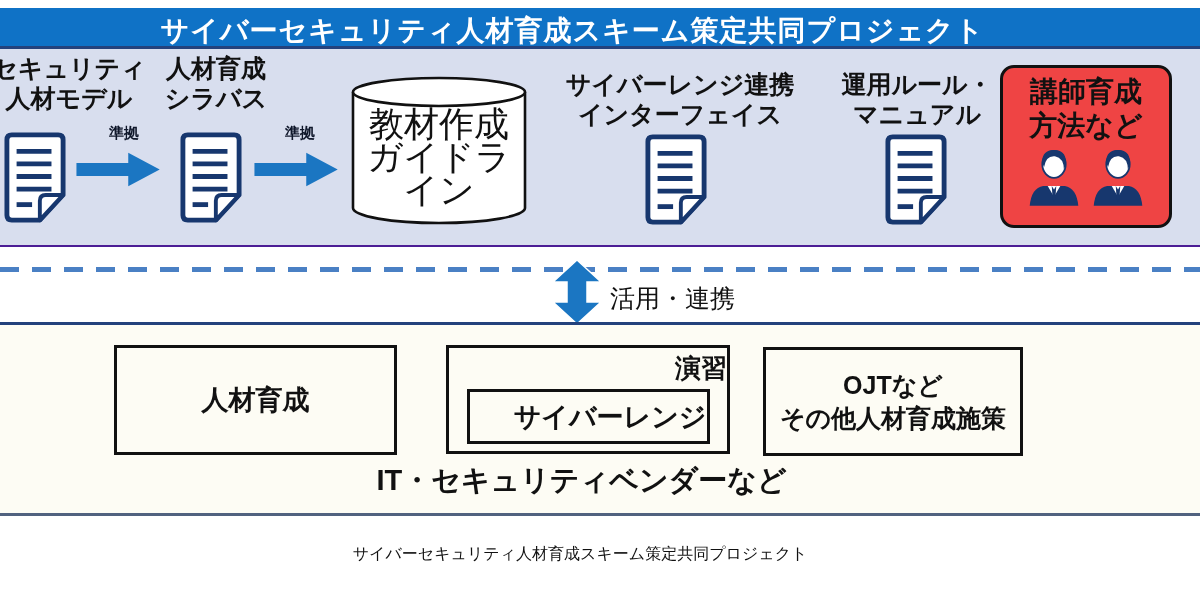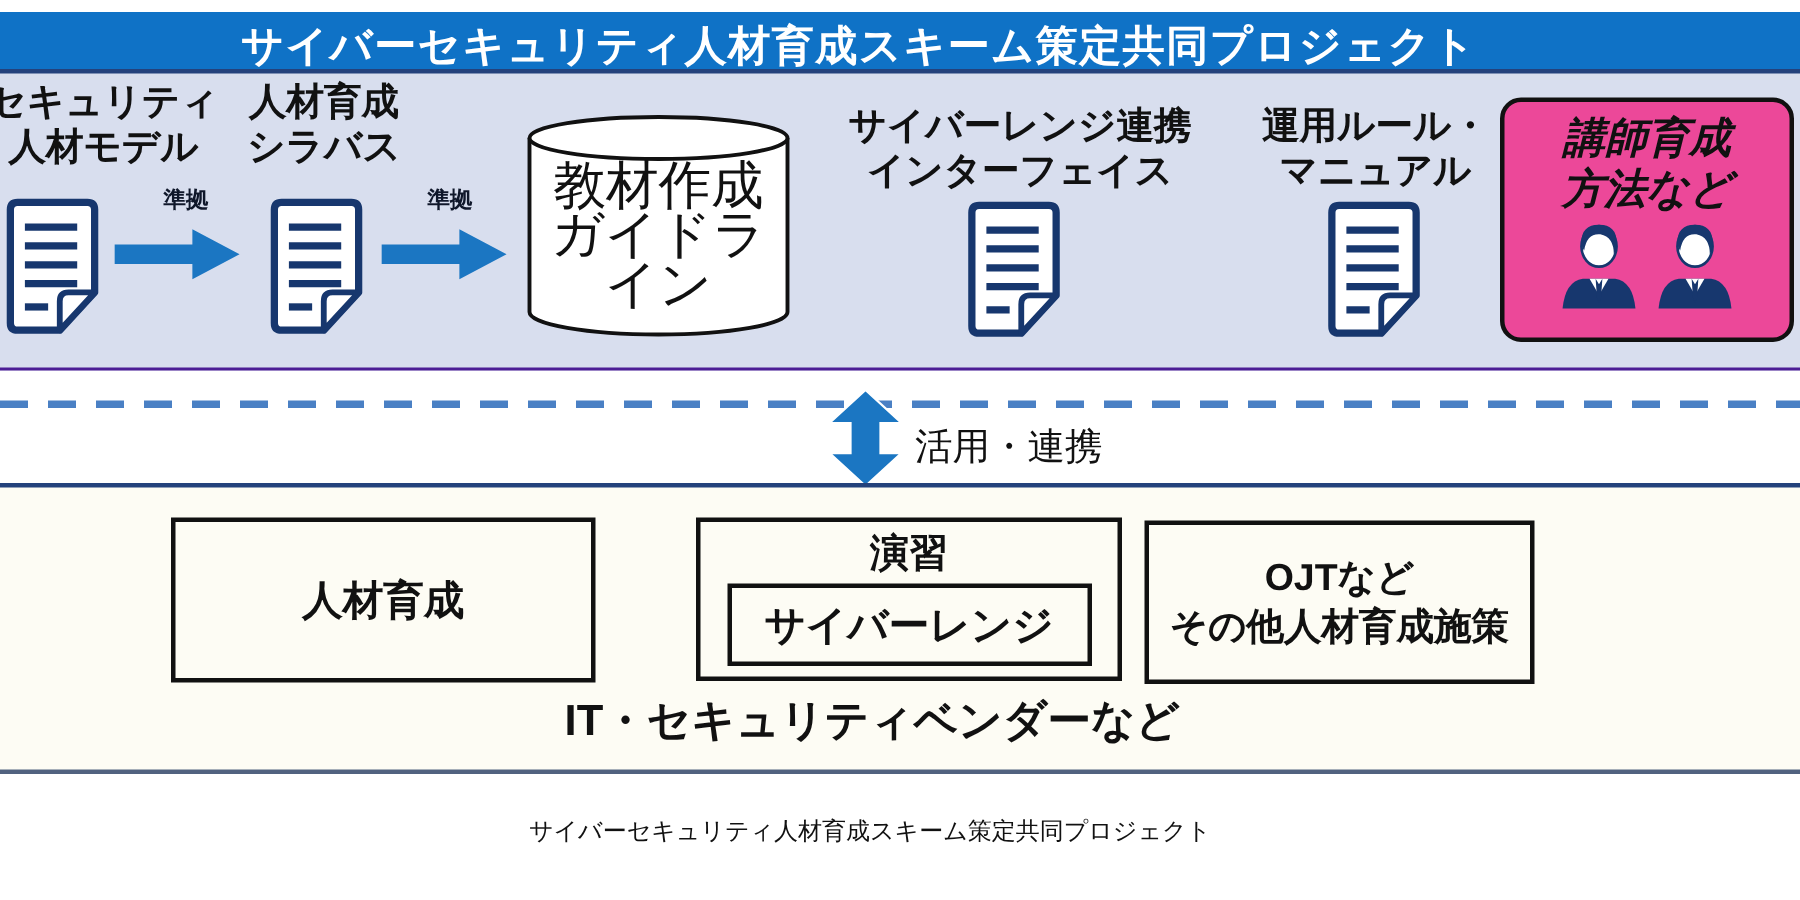--- a/index.html
+++ b/index.html
@@ -33,22 +33,22 @@
   }
   .flow-arrow{position:absolute;width:90px;height:37px;}
   .cylinder-wrap{position:absolute;left:350px;top:26px;width:178px;height:152px;}
   .cylinder-wrap svg{position:absolute;left:0;top:0;width:100%;height:100%;}
   .cyl-label{
     position:absolute;left:0;right:0;top:0;bottom:0;display:flex;align-items:center;
     justify-content:center;padding-top:10px;font-weight:400;font-size:35px;
     line-height:33px;white-space:pre-line;text-align:center;
   }
   .instructor-box{
-    position:absolute;left:1000px;top:16px;width:196px;height:163px;background:#ec4899;
-    border:3px solid #111;border-radius:14px;box-sizing:border-box;text-align:center;font-style:italic;
+    position:absolute;left:1000px;top:16px;width:172px;height:163px;background:#ef4444;
+    border:3px solid #111;border-radius:14px;box-sizing:border-box;text-align:center;
   }
   .instructor-label{
     margin-top:7px;font-weight:700;font-size:28px;line-height:34px;white-space:pre-line;
   }
   .persons-row{display:flex;justify-content:center;gap:10px;margin-top:3px;}
   .person-icon{width:54px;height:60px;}
   
   .dashed-line{
     position:absolute;left:0;right:0;top:267px;height:5px;
     background:repeating-linear-gradient(to right,#4a80c4 0 19px,transparent 19px 32px);
@@ -62,22 +62,22 @@
   .bottom-sec{
     position:absolute;left:0;right:0;top:322px;height:194px;background:#fdfcf4;
     border-top:3px solid #24427c;border-bottom:3px solid #51627f;box-sizing:border-box;
   }
   .plain-box{
     position:absolute;border:3px solid #111;box-sizing:border-box;background:transparent;
     display:flex;align-items:center;justify-content:center;text-align:center;
     font-weight:700;
   }
   .box1{left:114px;top:20px;width:283px;height:110px;font-size:27px;}
-  .box2{left:464px;top:20px;width:284px;height:109px;border:3px solid #111;
-    box-sizing:border-box;position:absolute;text-align:center;}
+  .box2{left:446px;top:20px;width:284px;height:109px;border:3px solid #111;
+    box-sizing:border-box;position:absolute;text-align:right;}
   .box2-title{font-weight:700;font-size:26px;line-height:30px;margin-top:5px;}
   .box2-inner{
     margin:6px auto 0 auto;width:243px;height:55px;border:3px solid #111;
     box-sizing:border-box;font-weight:700;font-size:27px;line-height:50px;
   }
   .box3{left:763px;top:22px;width:260px;height:109px;font-size:25px;line-height:33px;
     white-space:pre-line;}
   .vendors-label{
     position:absolute;left:0;right:70px;top:136px;text-align:center;font-weight:700;
     font-size:29px;white-space:nowrap;padding-left:33px;

